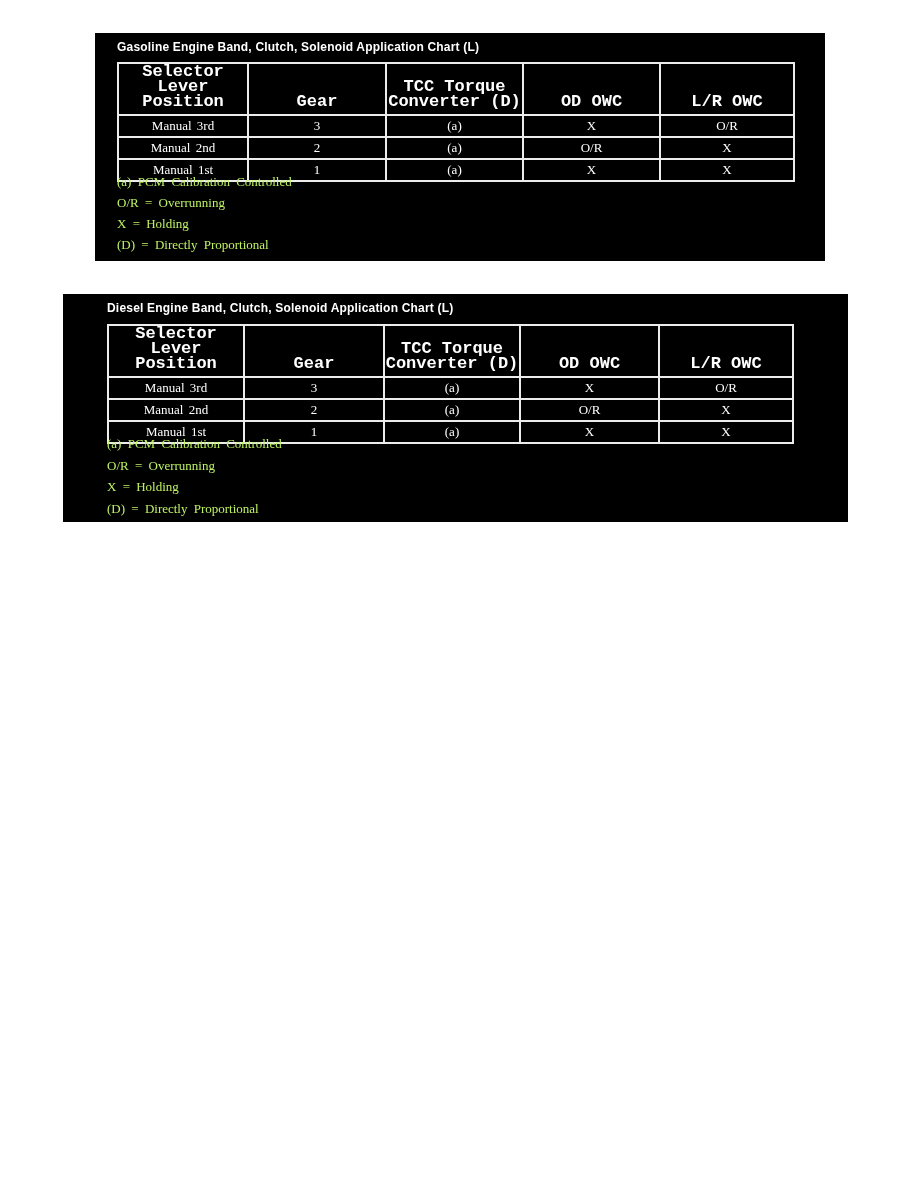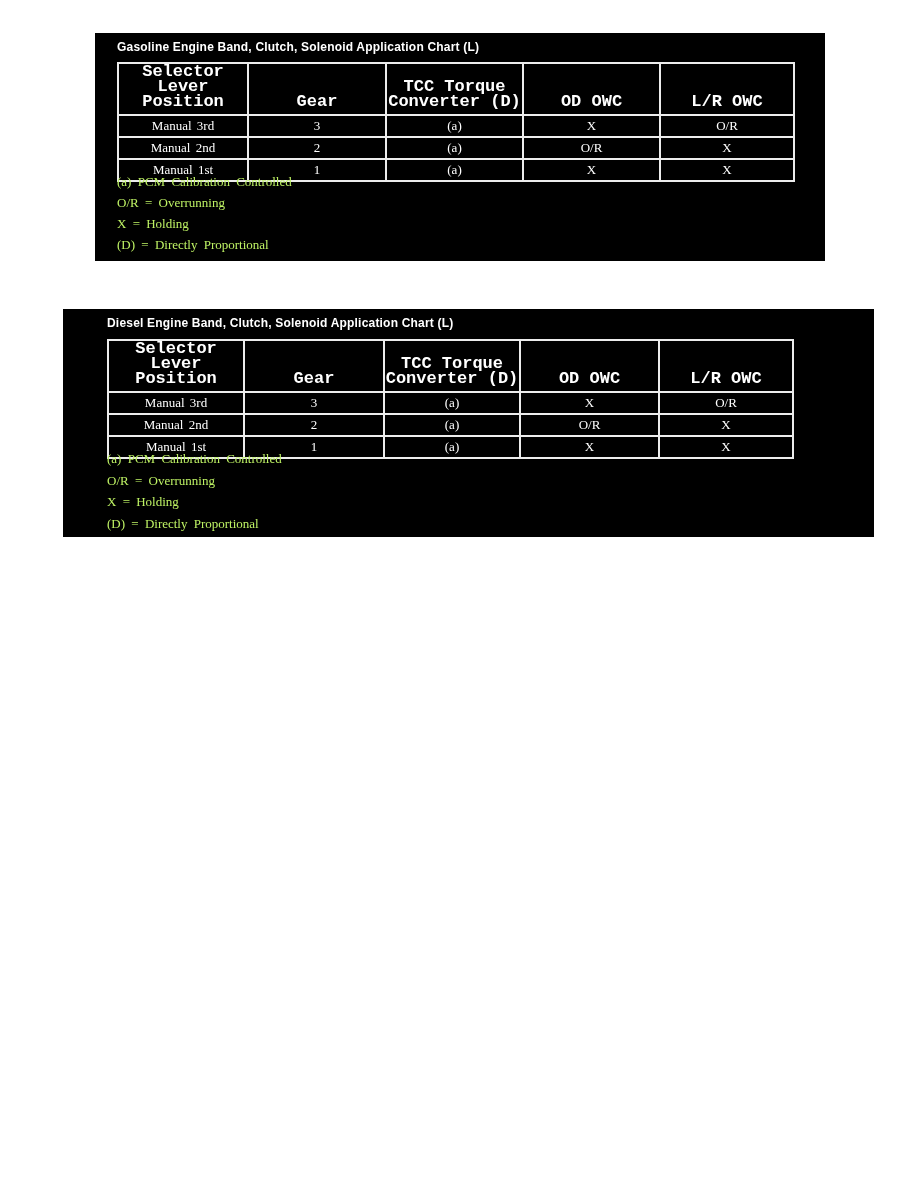--- a/index.html
+++ b/index.html
@@ -19,24 +19,23 @@
     background: #000000;
   }
   .panel-gasoline {
     left: 95px;
     top: 33px;
     width: 730px;
     height: 228px;
   }
   .panel-diesel {
     left: 63px;
-    top: 309px;
+    top: 294px;
     width: 785px;
     height: 228px;
-    padding-left: 26px;
   }
   .chart-title {
     position: absolute;
     top: 6px;
     color: #ffffff;
     font-family: "Liberation Sans", sans-serif;
     font-weight: bold;
     font-size: 12px;
     line-height: 16px;
     letter-spacing: 0.2px;

